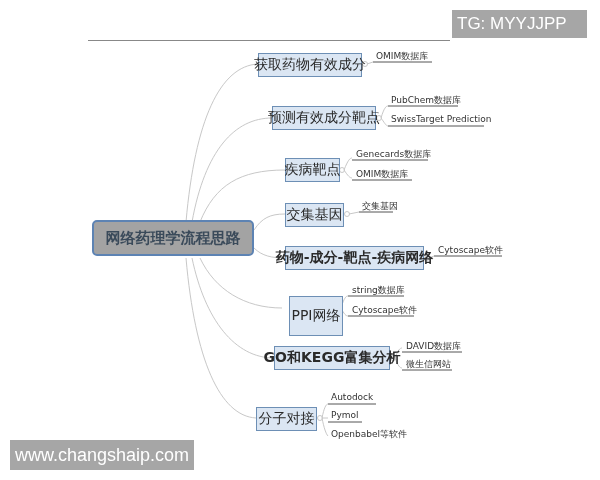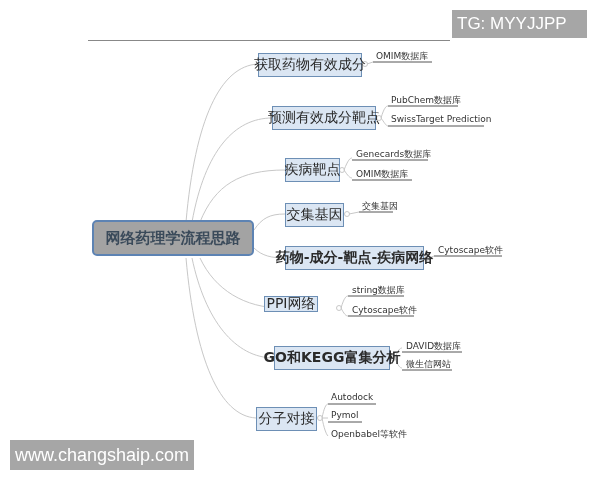--- a/index.html
+++ b/index.html
@@ -92,21 +92,21 @@
   </g>
 </svg>
 
 <div class="root">网络药理学流程思路</div>
 
 <div class="node" style="left:258px;top:53px;width:104px;height:24px;">获取药物有效成分</div>
 <div class="node" style="left:272px;top:106px;width:104px;height:24px;">预测有效成分靶点</div>
 <div class="node" style="left:285px;top:158px;width:55px;height:24px;">疾病靶点</div>
 <div class="node" style="left:285px;top:203px;width:59px;height:24px;">交集基因</div>
 <div class="node" style="left:285px;top:246px;width:139px;height:24px;font-weight:bold;">药物-成分-靶点-疾病网络</div>
-<div class="node" style="left:264px;top:296px;width:54px;height:16px;">PPI网络</div>
+<div class="node" style="left:289px;top:296px;width:54px;height:40px;">PPI网络</div>
 <div class="node" style="left:274px;top:346px;width:116px;height:24px;font-weight:bold;">GO和KEGG富集分析</div>
 <div class="node" style="left:256px;top:407px;width:61px;height:24px;">分子对接</div>
 
 <div class="leaf" style="left:376px;top:50px;">OMIM数据库</div>
 <div class="leaf" style="left:391px;top:94px;">PubChem数据库</div>
 <div class="leaf" style="left:391px;top:114px;">SwissTarget Prediction</div>
 <div class="leaf" style="left:356px;top:148px;">Genecards数据库</div>
 <div class="leaf" style="left:356px;top:168px;">OMIM数据库</div>
 <div class="leaf" style="left:362px;top:200px;">交集基因</div>
 <div class="leaf" style="left:438px;top:244px;">Cytoscape软件</div>

